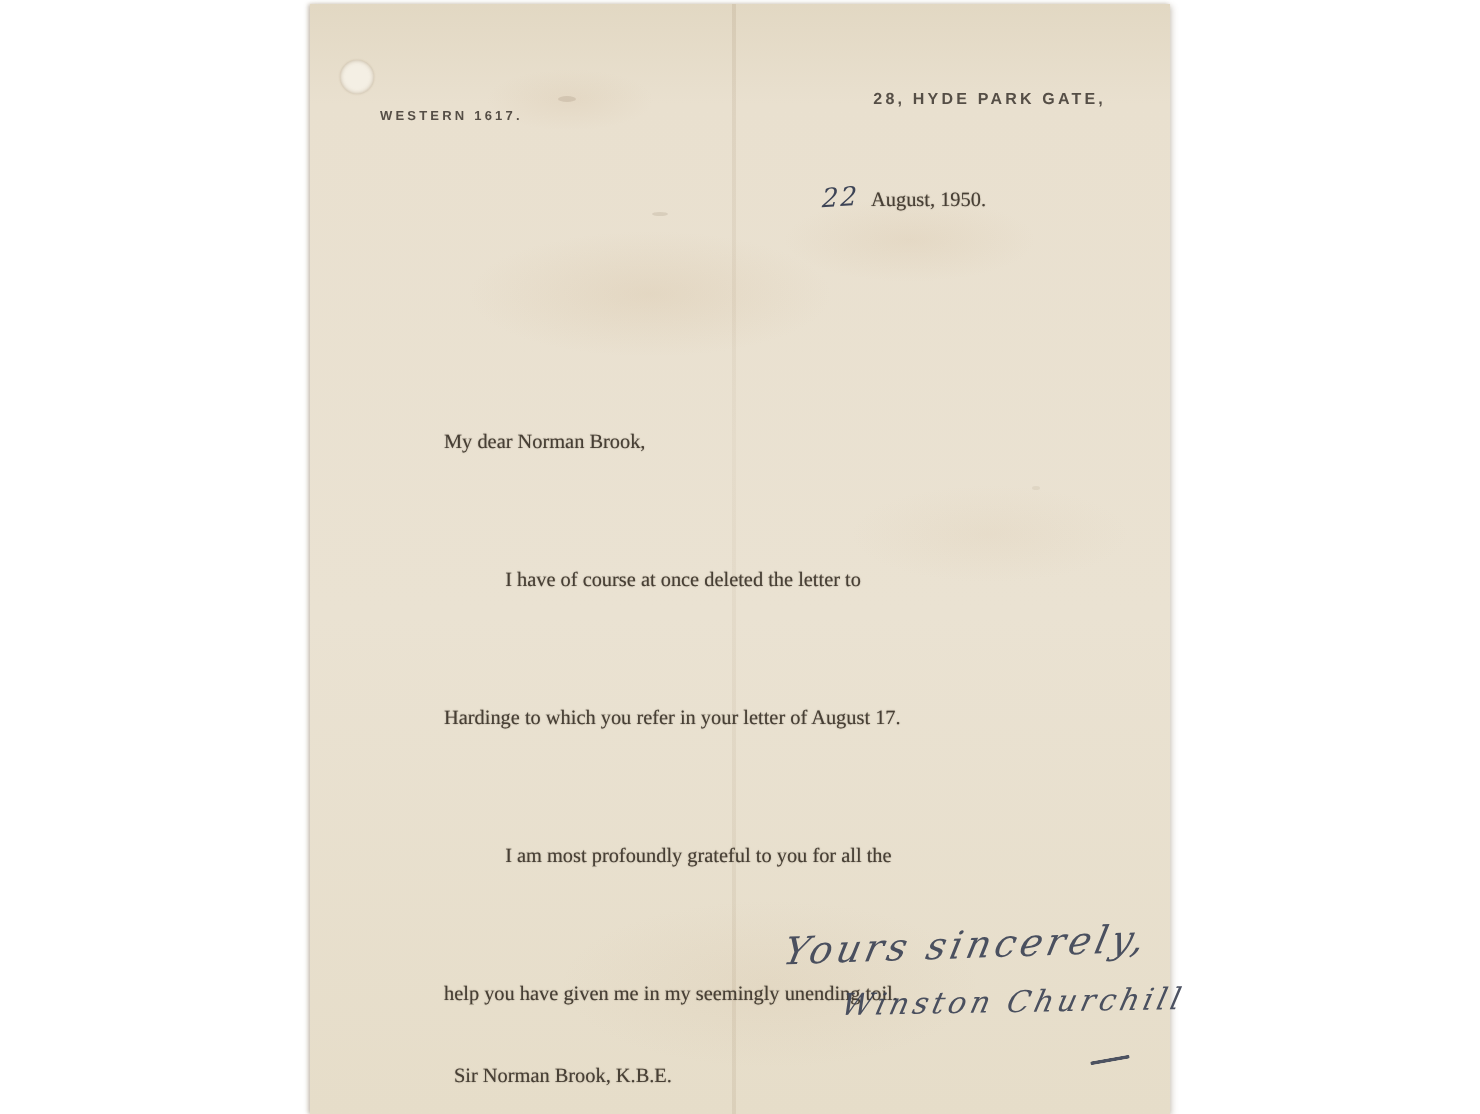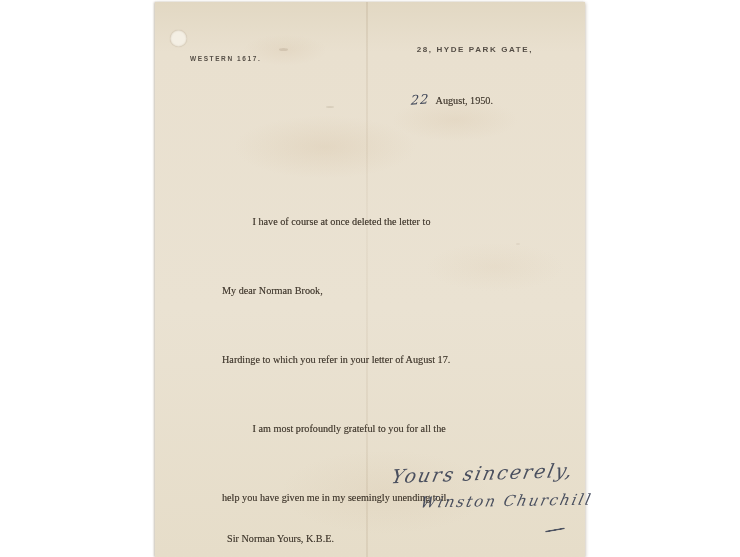--- a/index.html
+++ b/index.html
@@ -65,21 +65,21 @@
   }
   .phone {
     position: absolute;
     left: 35px;
     top: 53px;
     font-size: 6.5px;
   }
   .addr {
     position: absolute;
     top: 40px;
-    right: 52px;
+    right: 32px;
     text-align: right;
     font-size: 8px;
     line-height: 15px;
   }
 
   .typed {
     color: #473f35;
     font-family: Liberation Serif, serif;
     text-shadow: 0 0 0.6px rgba(70,60,45,.65);
   }
@@ -164,36 +164,36 @@
 
   <div class="addr">
     <div class="letterpress">28, HYDE PARK GATE,</div>
   </div>
 
   <div class="date-line">
     <span class="hand hand-day">22</span><span class="typed">August, 1950.</span>
   </div>
 
   <div class="body-block typed">
+    <div>My dear Norman Brook,</div>
     <div>            I have of course at once deleted the letter to</div>
-    <div>My dear Norman Brook,</div>
     <div>Hardinge to which you refer in your letter of August 17.</div>
     <div>            I am most profoundly grateful to you for all the</div>
     <div>help you have given me in my seemingly unending toil.</div>
     <div>The reconstruction of the SUSPENSE AND STRAIN chapter was</div>
     
     
     
     
     
     
     
   </div>
 
   <div class="hand valediction">Yours sincerely,</div>
 
   <div class="hand signature">Winston Churchill</div>
 
   <div class="flourish"></div>
 
-  <div class="recipient typed">Sir Norman Yours, K.B.E.</div>
+  <div class="recipient typed">Sir Norman Brook, K.B.E.</div>
 
 </div>
 
 </body></html>

